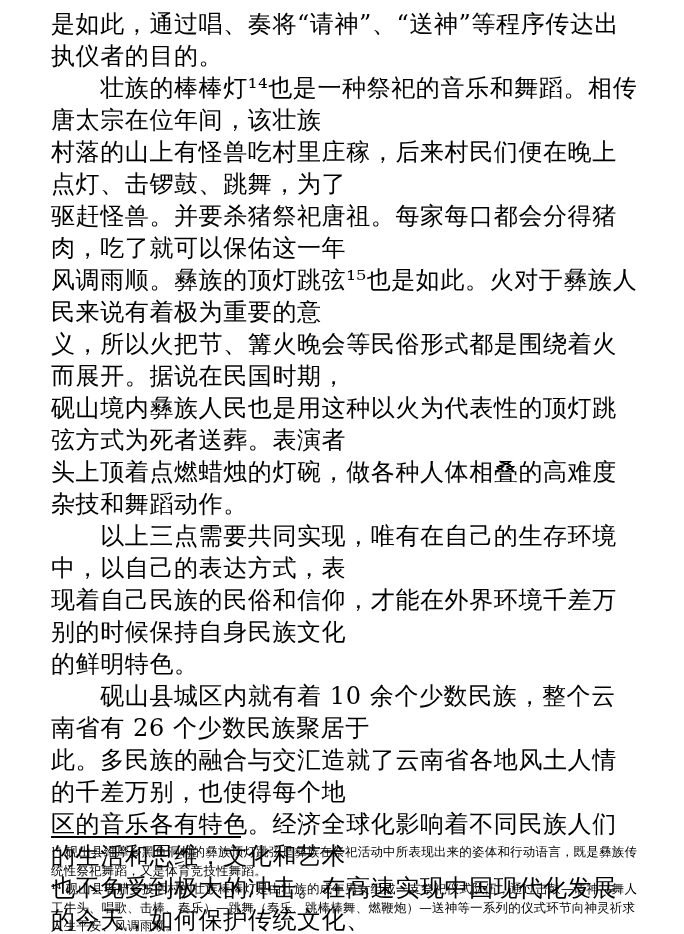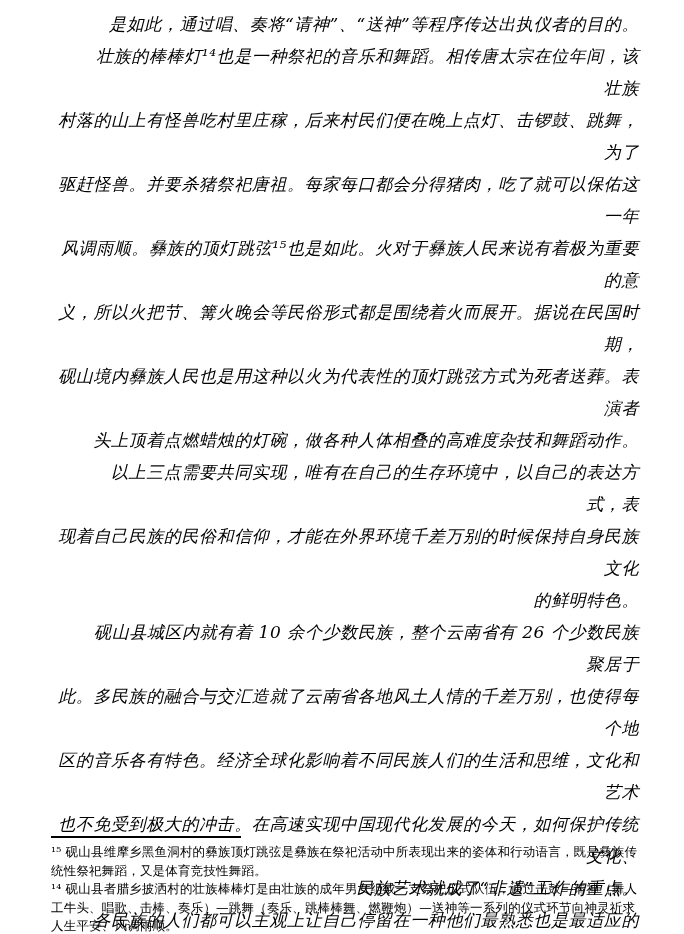--- a/index.html
+++ b/index.html
@@ -15,25 +15,24 @@
     color: #000000;
     overflow: hidden;
   }
   .body-text {
     position: absolute;
     left: 51px; top: 8px;
     width: 588px;
   }
   .lines { white-space: pre-line; }
   .para {
-    font-size: 17px;
+    font-size: 24px;
     line-height: 32px;
     letter-spacing: 0.6px;
-    text-align: right;
-    font-style: italic;
+    text-align: left;
   }
   .heading {
     font-size: 21px;
     font-weight: bold;
     text-align: center;
     line-height: 33px;
     margin: 21px 0 1px 0;
     letter-spacing: 1px;
   }
   .footnote-area {

